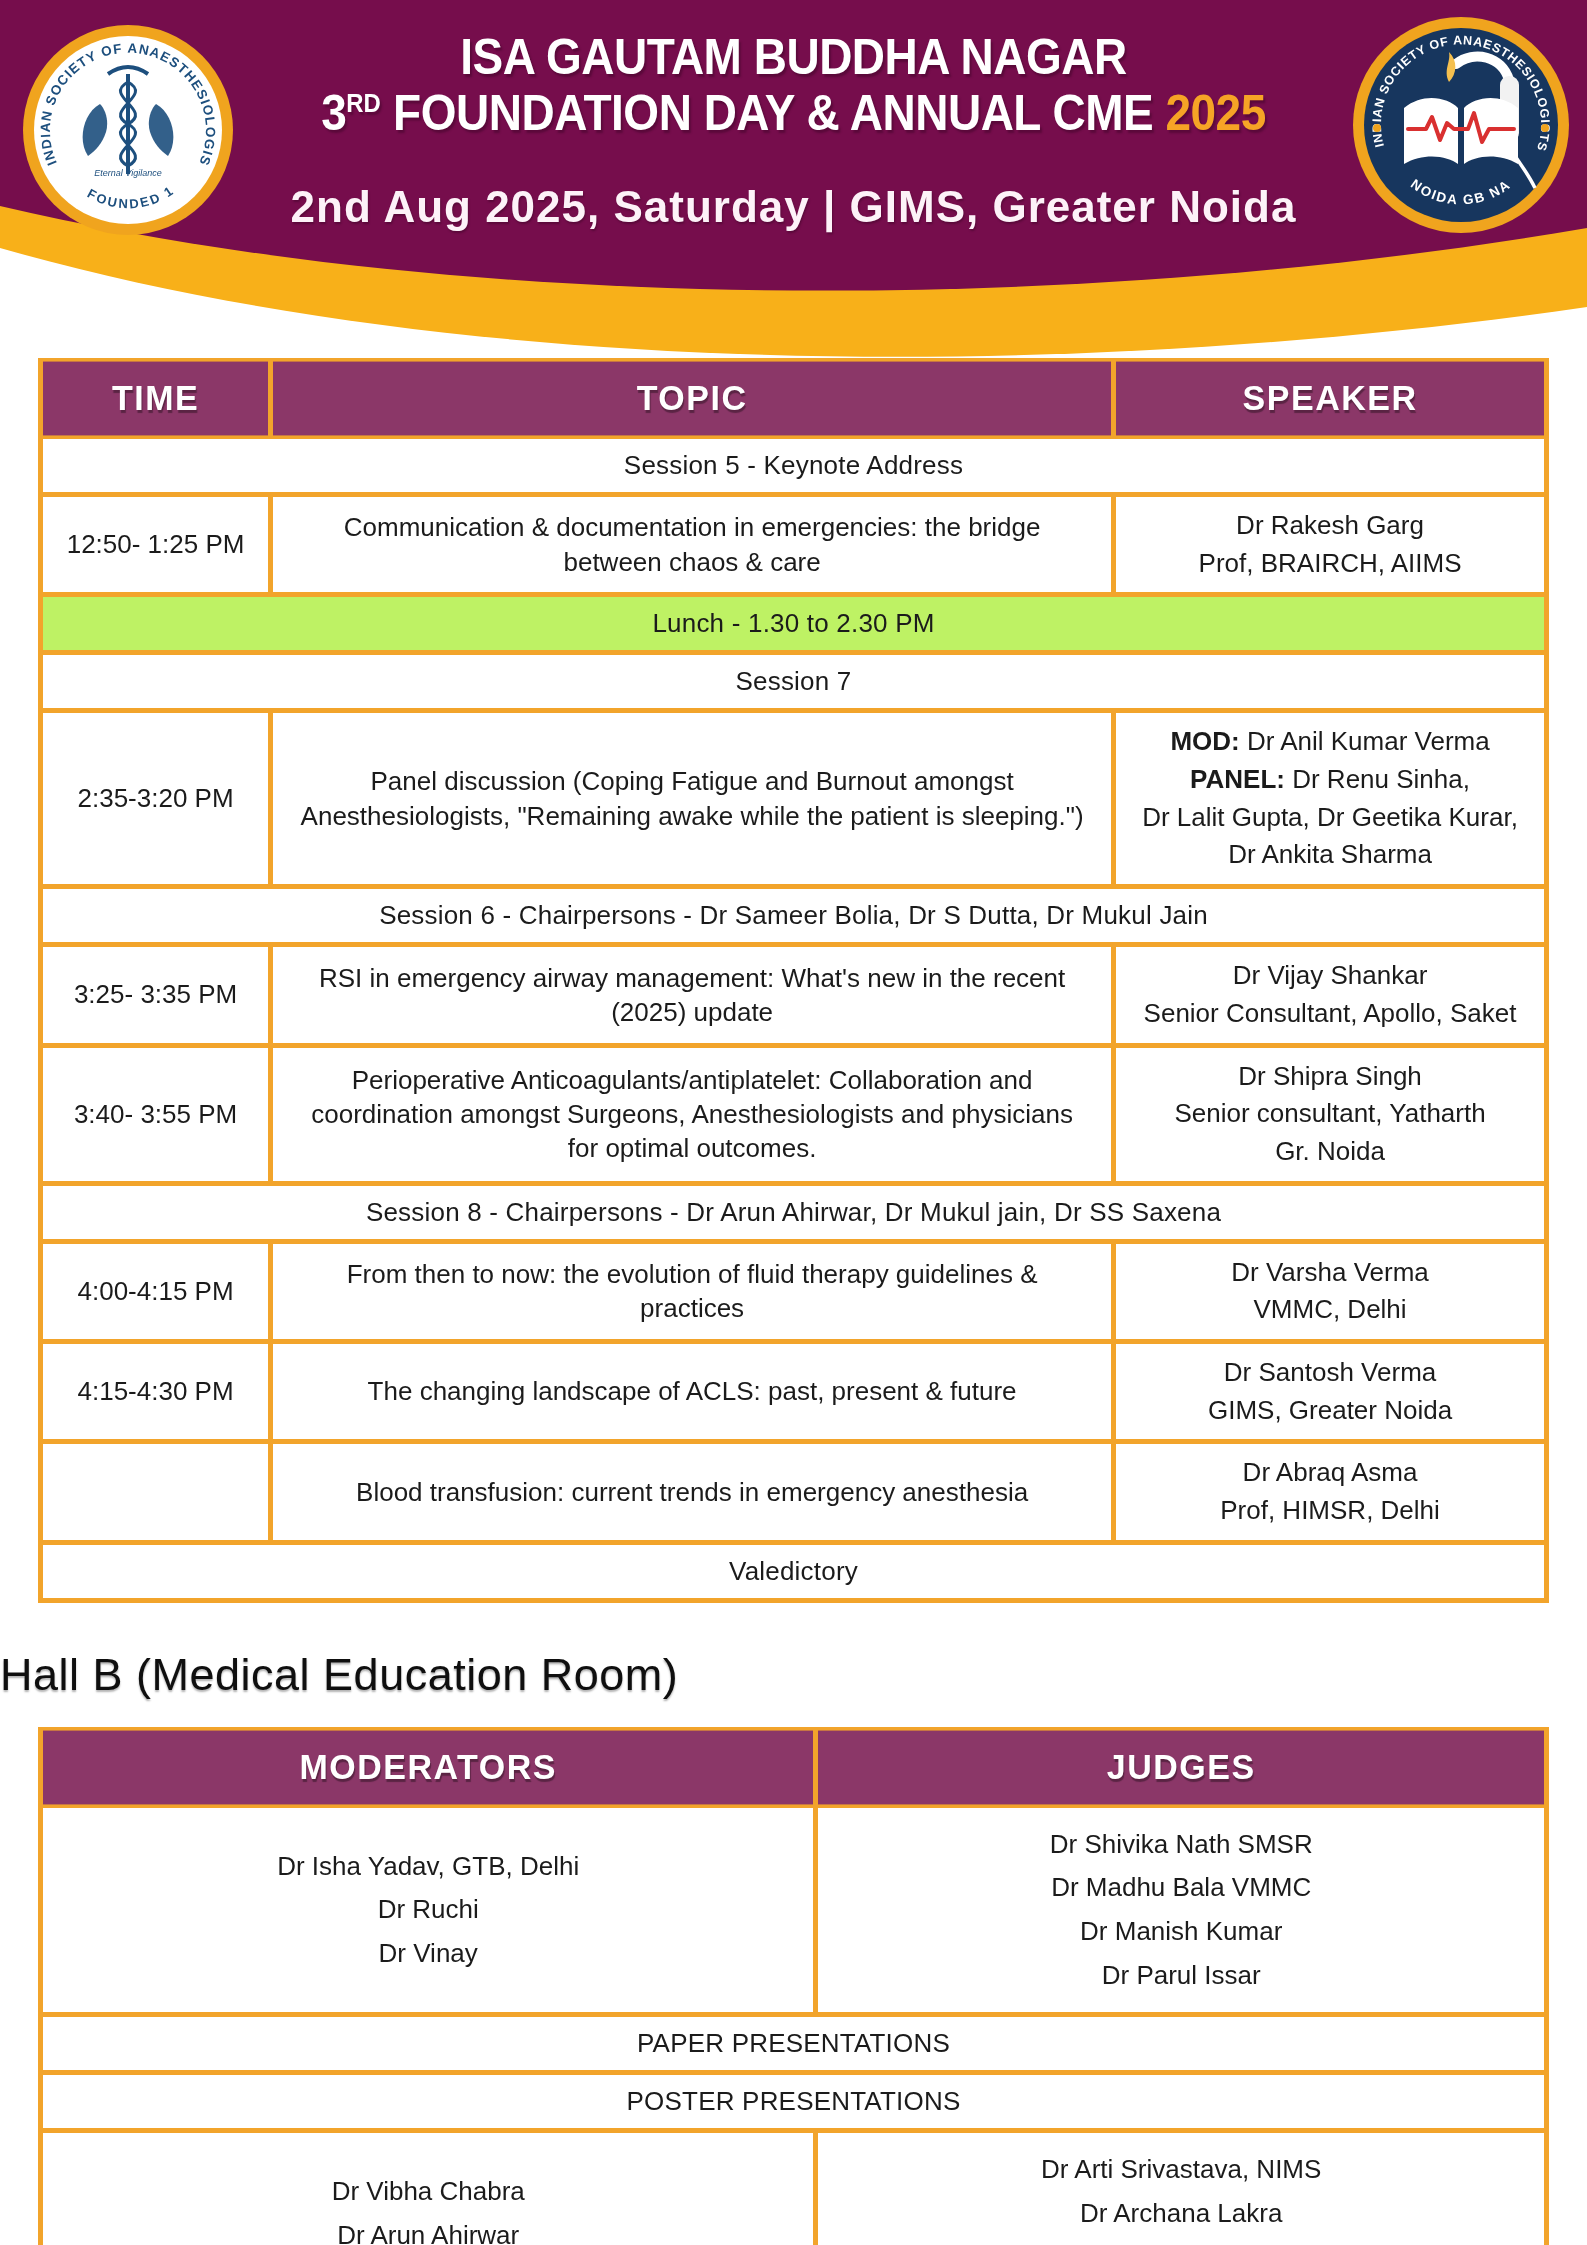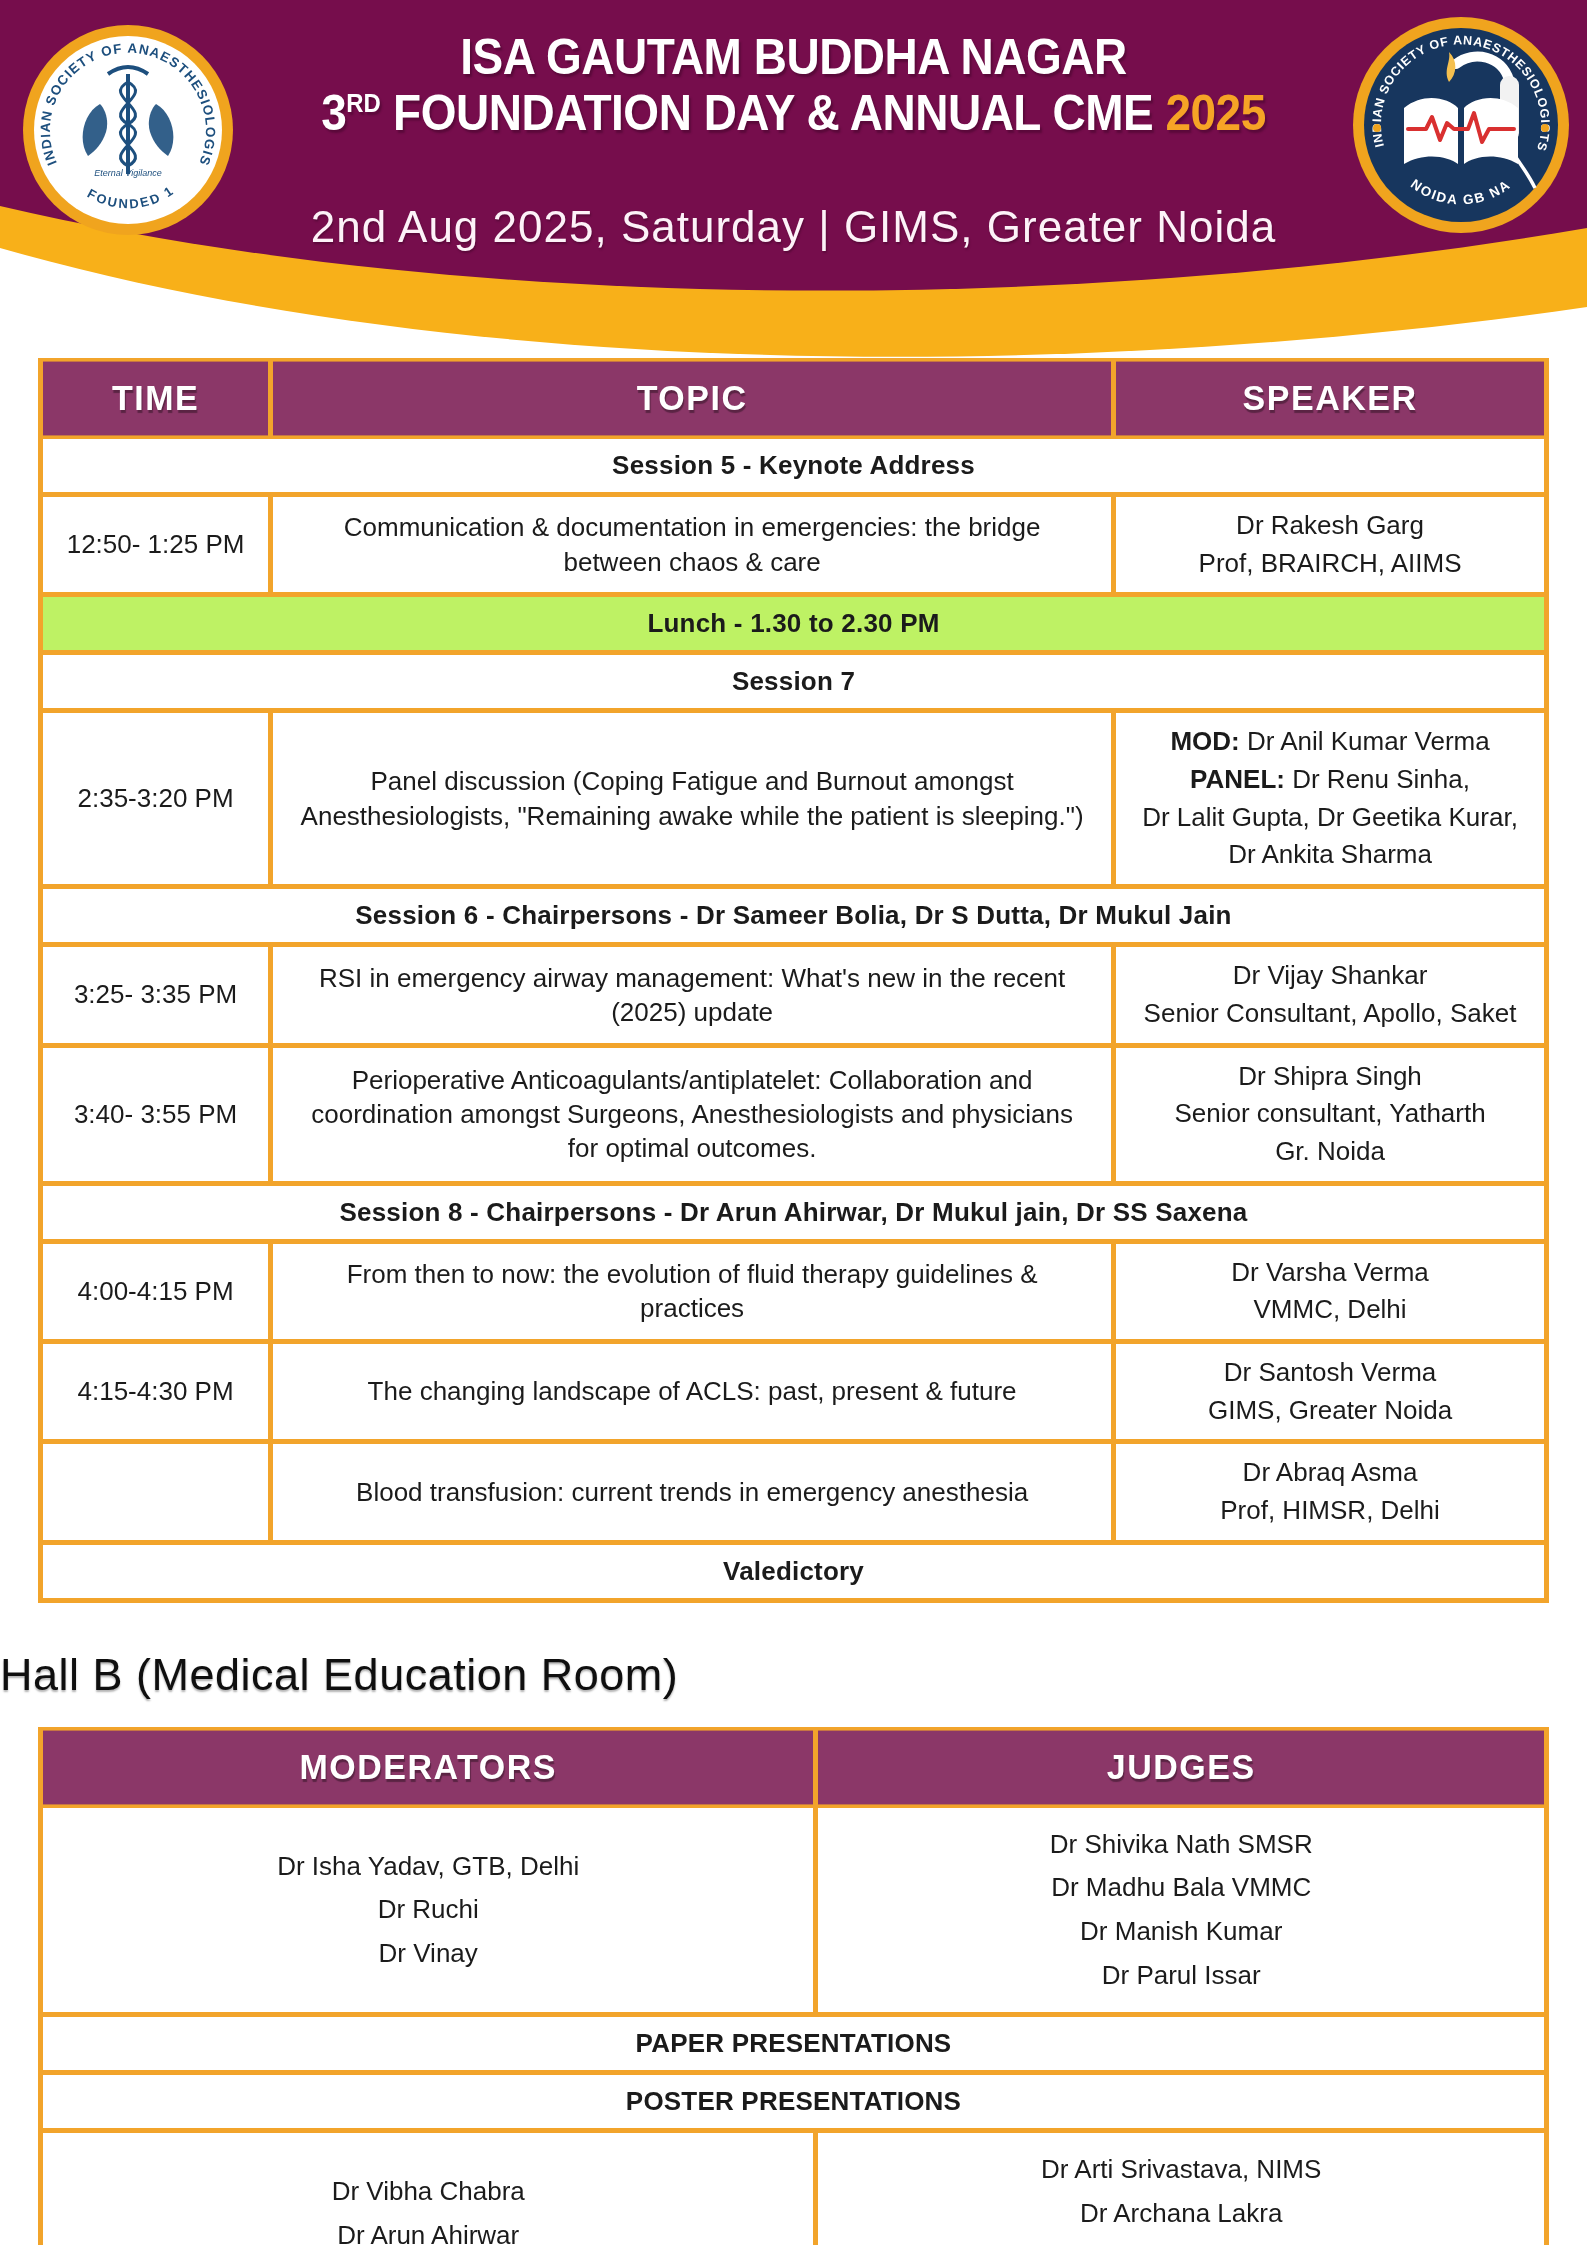--- a/index.html
+++ b/index.html
@@ -28,33 +28,33 @@
   .logo-right{left:1352px;top:16px;width:218px;height:218px;}
   .title-wrap{position:absolute;left:255px;right:255px;top:26px;text-align:center;color:#fff;}
   .title-line{
     font-weight:800;font-size:46px;line-height:1.22;letter-spacing:-0.5px;
     transform:scaleY(1.08);transform-origin:center top;
     text-shadow:2px 3px 2px rgba(40,0,25,0.35);white-space:nowrap;
   }
   .title-line sup{font-size:0.52em;vertical-align:super;letter-spacing:0;}
   .title-year{color:var(--title-gold);}
   .subtitle{
-    margin-top:64px;font-weight:400;font-size:44px;letter-spacing:1px;
+    margin-top:44px;font-weight:700;font-size:44px;letter-spacing:1px;
     color:#fdf2f8;text-shadow:1px 2px 2px rgba(40,0,25,0.35);white-space:nowrap;
   }
   
   .tablewrap{margin:0 38px;}
   table.sched{width:100%;border-collapse:separate;border-spacing:5px;background:var(--gold-line);}
   table.sched th{
     background:var(--cell-purple);color:#fff;font-size:34px;font-weight:800;
     padding:16px 4px;letter-spacing:1.5px;text-shadow:1px 2px 1px rgba(0,0,0,0.35);
     transform:scaleY(1.04);
   }
   table.sched td{background:#fff;text-align:center;vertical-align:middle;font-size:26px;color:var(--ink);}
-  td.banner{background:var(--session-yellow);font-weight:700;padding:11px 2px;font-size:27px;letter-spacing:0.2px;}
+  td.banner{background:var(--session-yellow);font-weight:400;padding:11px 2px;font-size:27px;letter-spacing:0.2px;}
   td.banner.white{background:#bef264;}
   td.time{padding:8px 12px;}
   td.topic{padding:10px 22px;line-height:1.32;}
   td.speaker{padding:10px 14px;line-height:1.45;}
   td.speaker b{font-weight:700;}
   col.c-time{width:15.1%;} col.c-topic{width:56.2%;} col.c-speaker{width:28.7%;}
   col.c-mods{width:51.5%;} col.c-judges{width:48.5%;}
   td.people{padding:12px 10px;line-height:1.45;font-size:26px;}
   td.people div{margin:6px 0;}
   

